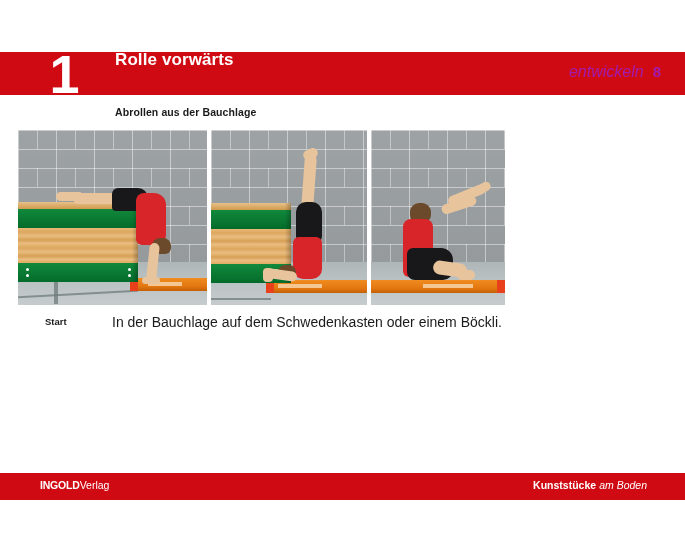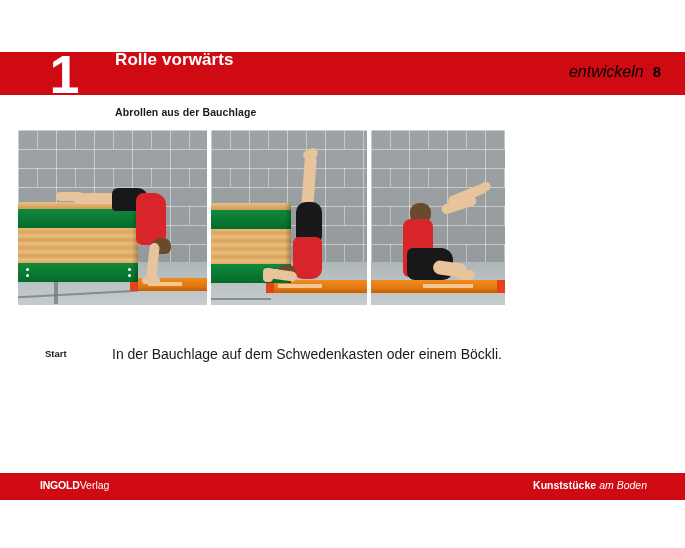--- a/index.html
+++ b/index.html
@@ -44,21 +44,21 @@
     top: 50px;
     color: #ffffff;
     font-size: 17px;
     font-weight: bold;
     letter-spacing: 0.1px;
   }
   .header-right {
     position: absolute;
     right: 24px;
     top: 63px;
-    color: #000000;
+    color: #a21caf;
     font-size: 15px;
     white-space: nowrap;
   }
   .header-right .phase {
     font-style: italic;
     font-weight: normal;
     font-size: 16px;
   }
   .header-right .pagenum {
     font-weight: bold;
@@ -194,21 +194,20 @@
   .content {
     position: absolute;
     left: 45px;
     top: 315px;
     width: 614px;
   }
   .row {
     display: flex;
     align-items: center;
     margin-bottom: 9px;
-    margin-top: 32px;
   }
   .row-label {
     width: 67px;
     flex: 0 0 67px;
     font-size: 9.5px;
     font-weight: bold;
     color: #1a1a1a;
     line-height: 14px;
   }
   .row-text {

